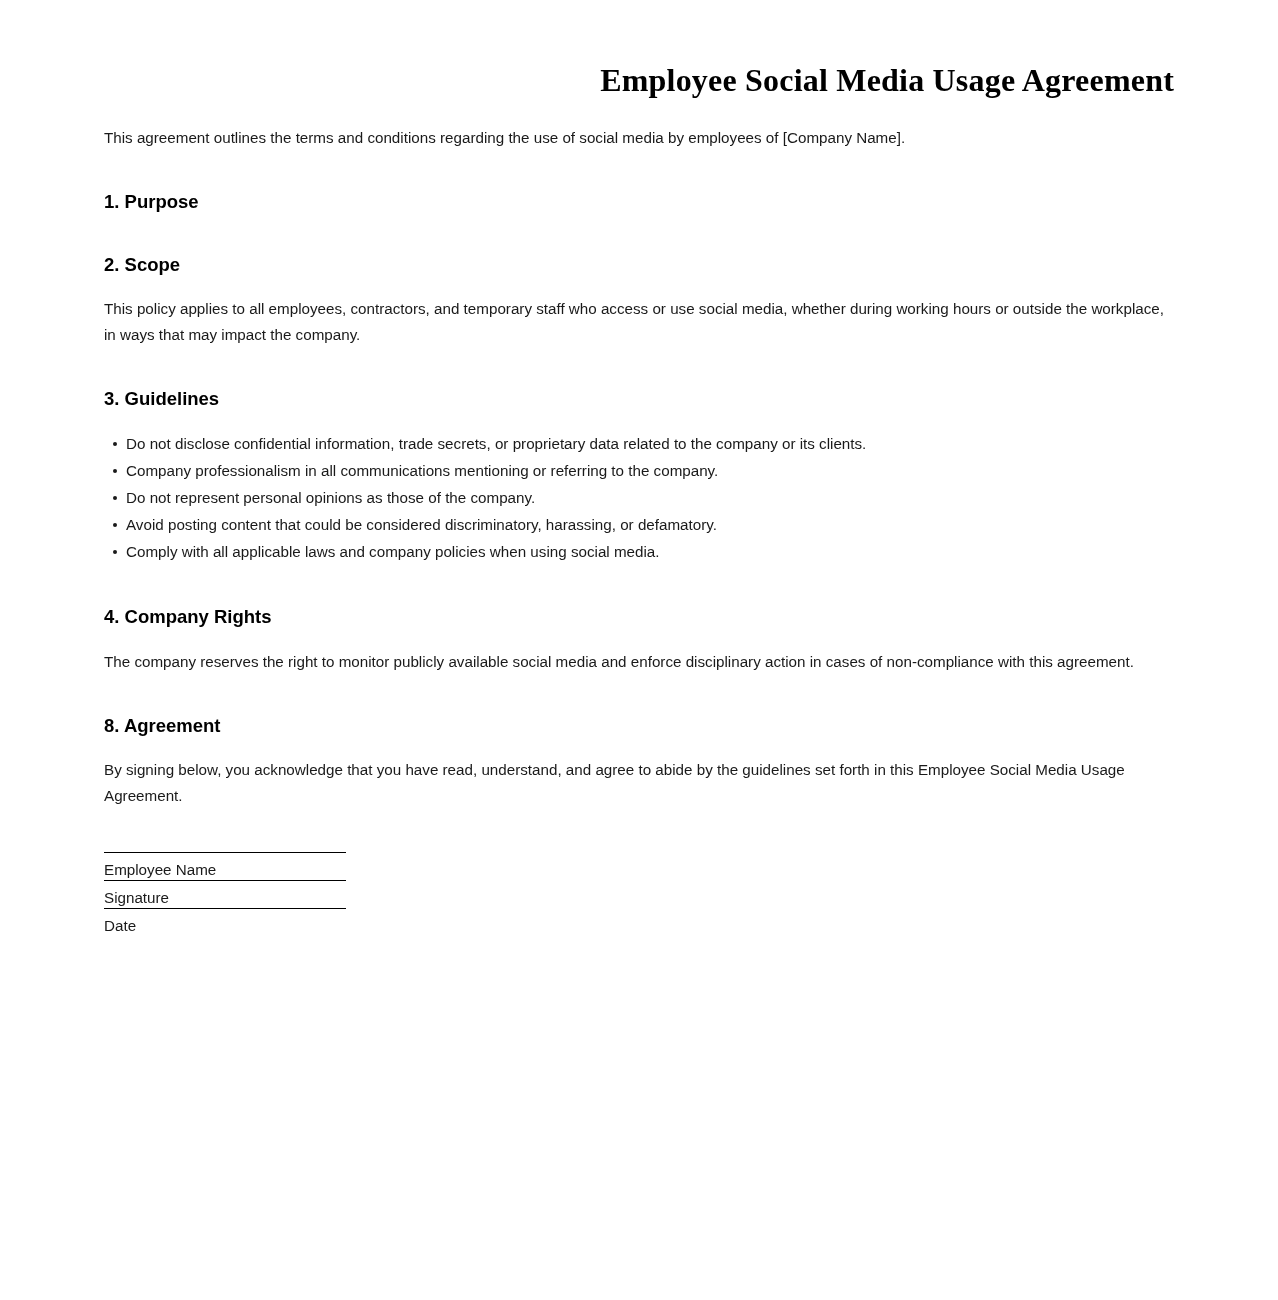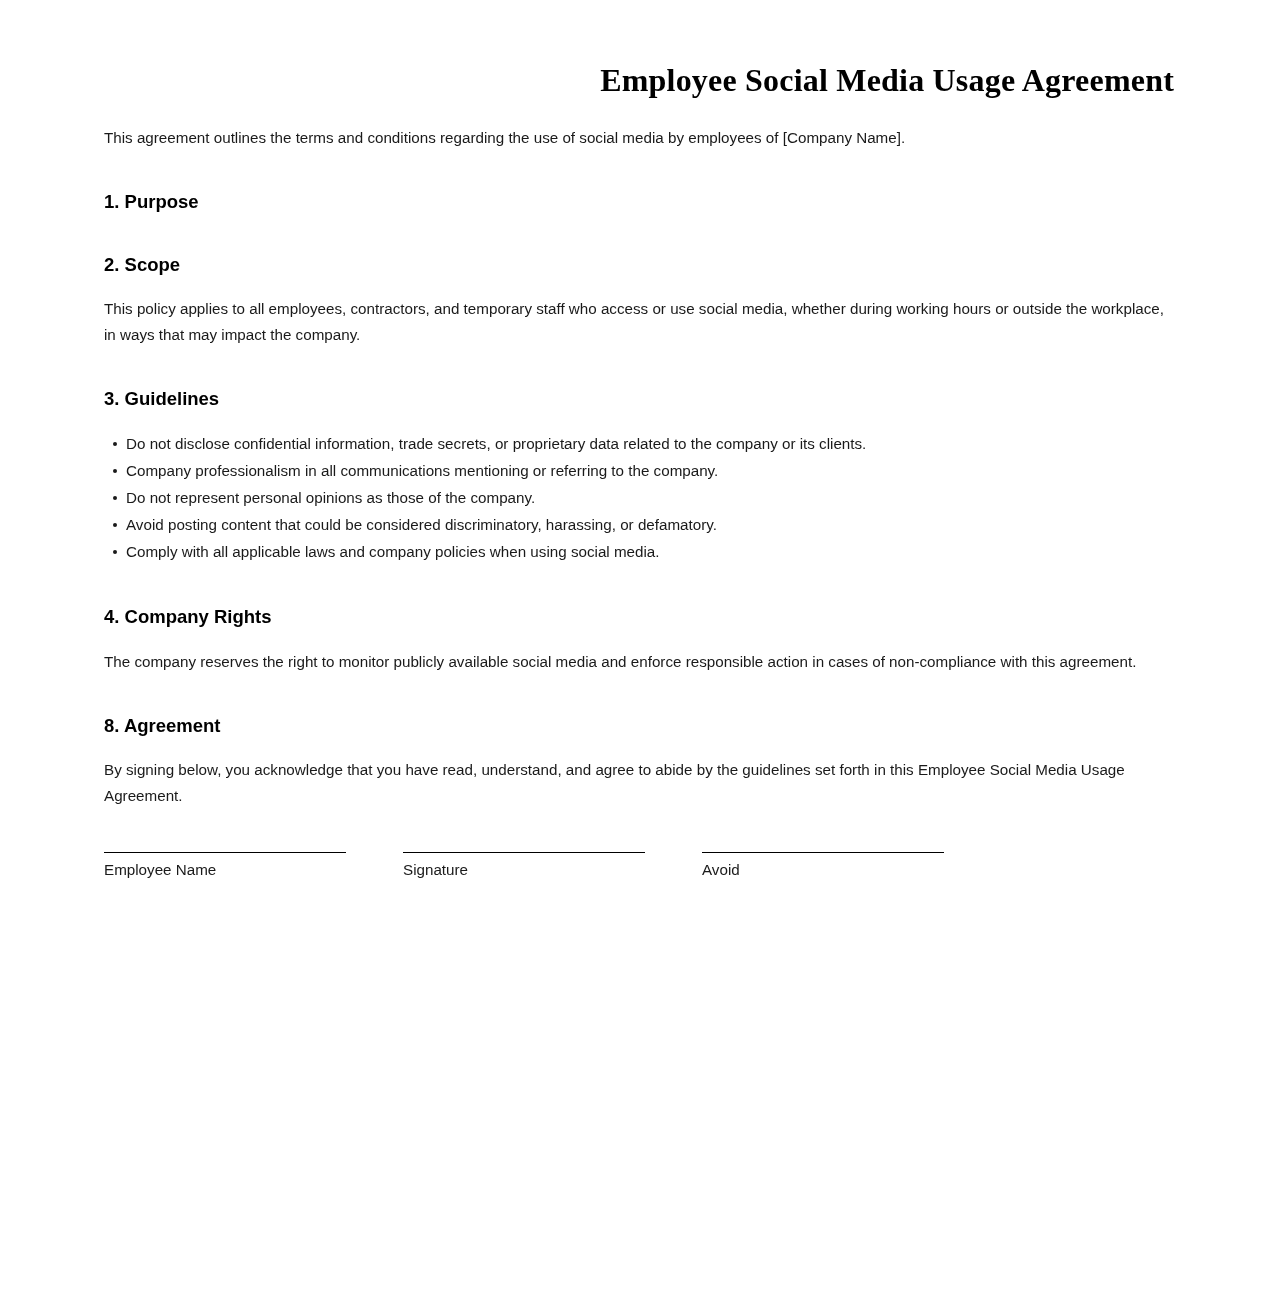--- a/index.html
+++ b/index.html
@@ -74,21 +74,21 @@
     left: -13px;
     top: 12px;
     width: 4px;
     height: 4px;
     border-radius: 50%;
     background: #1a1a1a;
   }
   .signature-block {
     margin: 44px 0 0 0;
     display: flex;
-    flex-direction: row;
+    flex-direction: column;
     align-items: flex-start;
   }
   .signature-field {
     width: 242px;
     margin-right: 57px;
   }
   .signature-field:last-child {
     margin-right: 0;
   }
   .signature-rule {
@@ -131,21 +131,21 @@
       <li>Do not disclose confidential information, trade secrets, or proprietary data related to the company or its clients.</li>
       <li>Company professionalism in all communications mentioning or referring to the company.</li>
       <li>Do not represent personal opinions as those of the company.</li>
       <li>Avoid posting content that could be considered discriminatory, harassing, or defamatory.</li>
       <li>Comply with all applicable laws and company policies when using social media.</li>
     </ul>
   </section>
 
   <section class="section">
     <h2 class="section-heading">4. Company Rights</h2>
-    <p class="section-para">The company reserves the right to monitor publicly available social media and enforce responsible action in cases of non-compliance with this agreement.</p>
+    <p class="section-para">The company reserves the right to monitor publicly available social media and enforce disciplinary action in cases of non-compliance with this agreement.</p>
   </section>
 
   <section class="section">
     <h2 class="section-heading">8. Agreement</h2>
     <p class="section-para">By signing below, you acknowledge that you have read, understand, and agree to abide by the guidelines set forth in this Employee Social Media Usage Agreement.</p>
   </section>
 
   <div class="signature-block">
 
     <div class="signature-field">
@@ -153,20 +153,20 @@
       <div class="signature-label">Employee Name</div>
     </div>
 
     <div class="signature-field">
       <div class="signature-rule"></div>
       <div class="signature-label">Signature</div>
     </div>
 
     <div class="signature-field">
       <div class="signature-rule"></div>
-      <div class="signature-label">Avoid</div>
+      <div class="signature-label">Date</div>
     </div>
 
   </div>
 
   <div class="spacer-bottom"></div>
 
 </div>
 
 </body></html>

